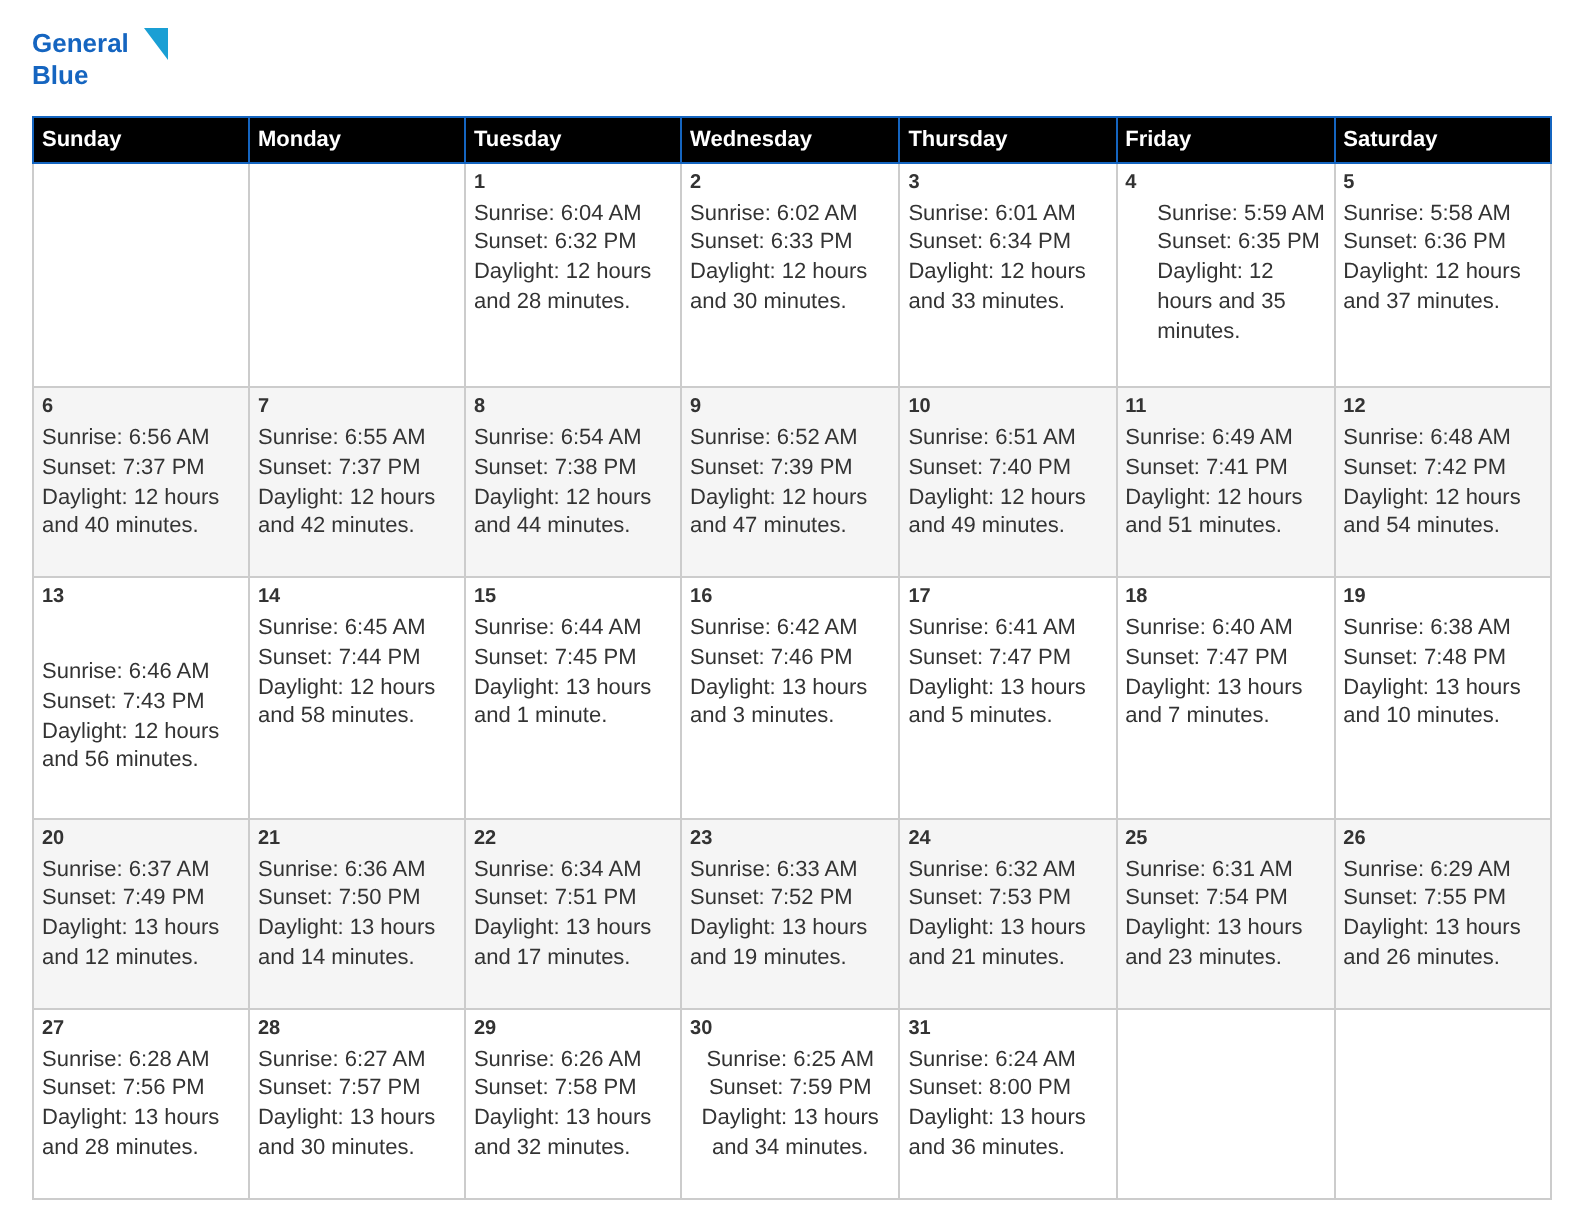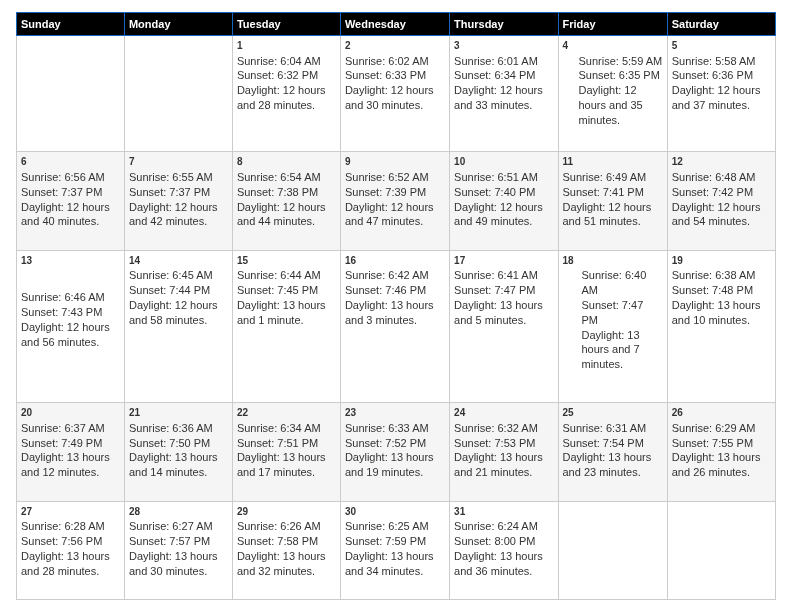--- a/index.html
+++ b/index.html
@@ -81,20 +81,33 @@
       color: #333;
     }
     .empty-cell {
       background: #fff !important;
     }
   </style>
 </head>
 <body>
 
 <div class="page">
+  <div class="header">
+    <div class="logo">
+    <svg width="70" height="36" viewBox="0 0 70 36">
+      <text x="0" y="14" font-size="13" font-weight="bold" font-family="Arial" fill="#1565C0">General</text>
+      <text x="0" y="30" font-size="13" font-weight="bold" font-family="Arial" fill="#1565C0">Blue</text>
+      <polygon points="56,2 68,2 68,18" fill="#1a9fd4"></polygon>
+    </svg>
+  </div>
+    <div class="title-block">
+      <h1></h1>
+      <h2></h2>
+    </div>
+  </div>
 
   <table class="calendar">
     <thead>
       <tr>
       <th>Sunday</th>
           <th>Monday</th>
           <th>Tuesday</th>
           <th>Wednesday</th>
           <th>Thursday</th>
           <th>Friday</th>
@@ -206,21 +219,21 @@
 Daylight: 13 hours and 3 minutes.</div>
           </td>
           <td>
             <span class="day-num">17</span>
             <div class="day-info" style="white-space: pre-line;">Sunrise: 6:41 AM
 Sunset: 7:47 PM
 Daylight: 13 hours and 5 minutes.</div>
           </td>
           <td>
             <span class="day-num">18</span>
-            <div class="day-info" style="white-space: pre-line; margin-left: 19px;">Sunrise: 6:40 AM
+            <div class="day-info" style="white-space: pre-line;">Sunrise: 6:40 AM
 Sunset: 7:47 PM
 Daylight: 13 hours and 7 minutes.</div>
           </td>
           <td>
             <span class="day-num">19</span>
             <div class="day-info" style="white-space: pre-line;">Sunrise: 6:38 AM
 Sunset: 7:48 PM
 Daylight: 13 hours and 10 minutes.</div>
           </td>
         </tr>
@@ -282,21 +295,21 @@
 Daylight: 13 hours and 30 minutes.</div>
           </td>
           <td>
             <span class="day-num">29</span>
             <div class="day-info" style="white-space: pre-line;">Sunrise: 6:26 AM
 Sunset: 7:58 PM
 Daylight: 13 hours and 32 minutes.</div>
           </td>
           <td>
             <span class="day-num">30</span>
-            <div class="day-info" style="white-space: pre-line;">Sunrise: 6:25 AM
+            <div class="day-info" style="white-space: pre-line; text-align: center;">Sunrise: 6:25 AM
 Sunset: 7:59 PM
 Daylight: 13 hours and 34 minutes.</div>
           </td>
           <td>
             <span class="day-num">31</span>
             <div class="day-info" style="white-space: pre-line;">Sunrise: 6:24 AM
 Sunset: 8:00 PM
 Daylight: 13 hours and 36 minutes.</div>
           </td>
           <td class="empty-cell"></td>

